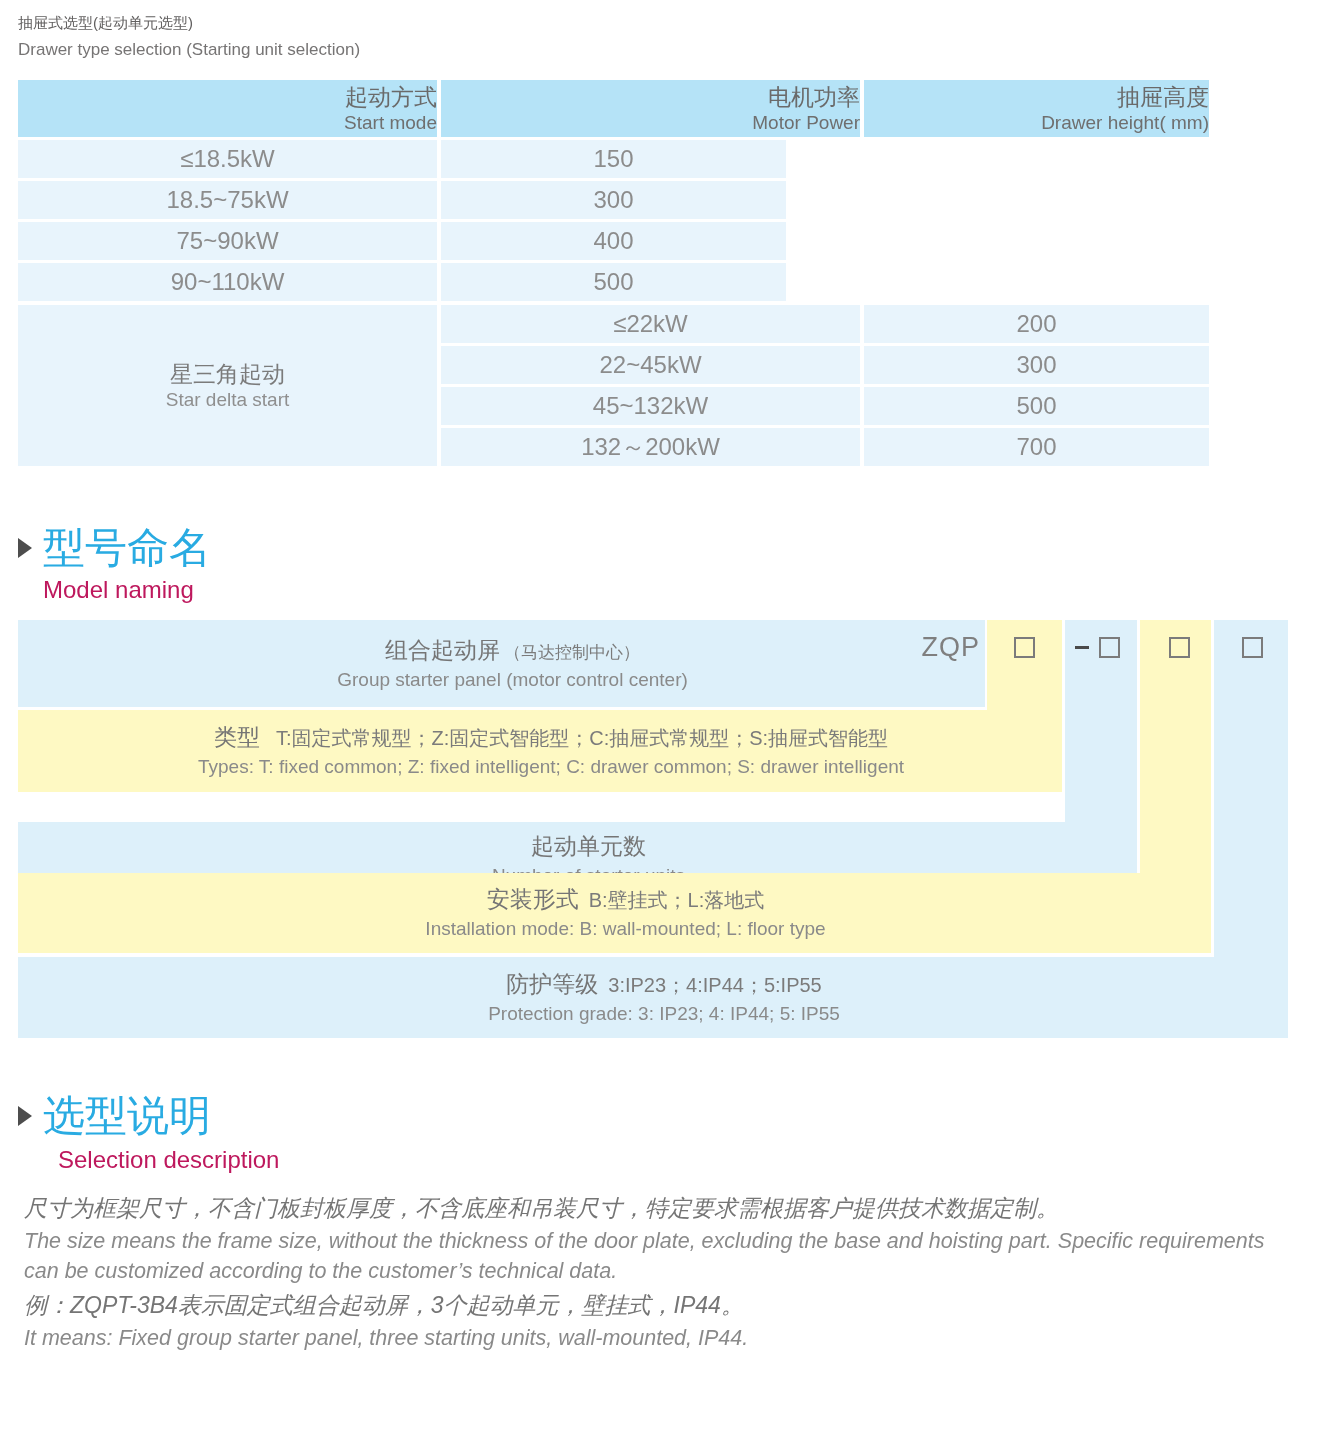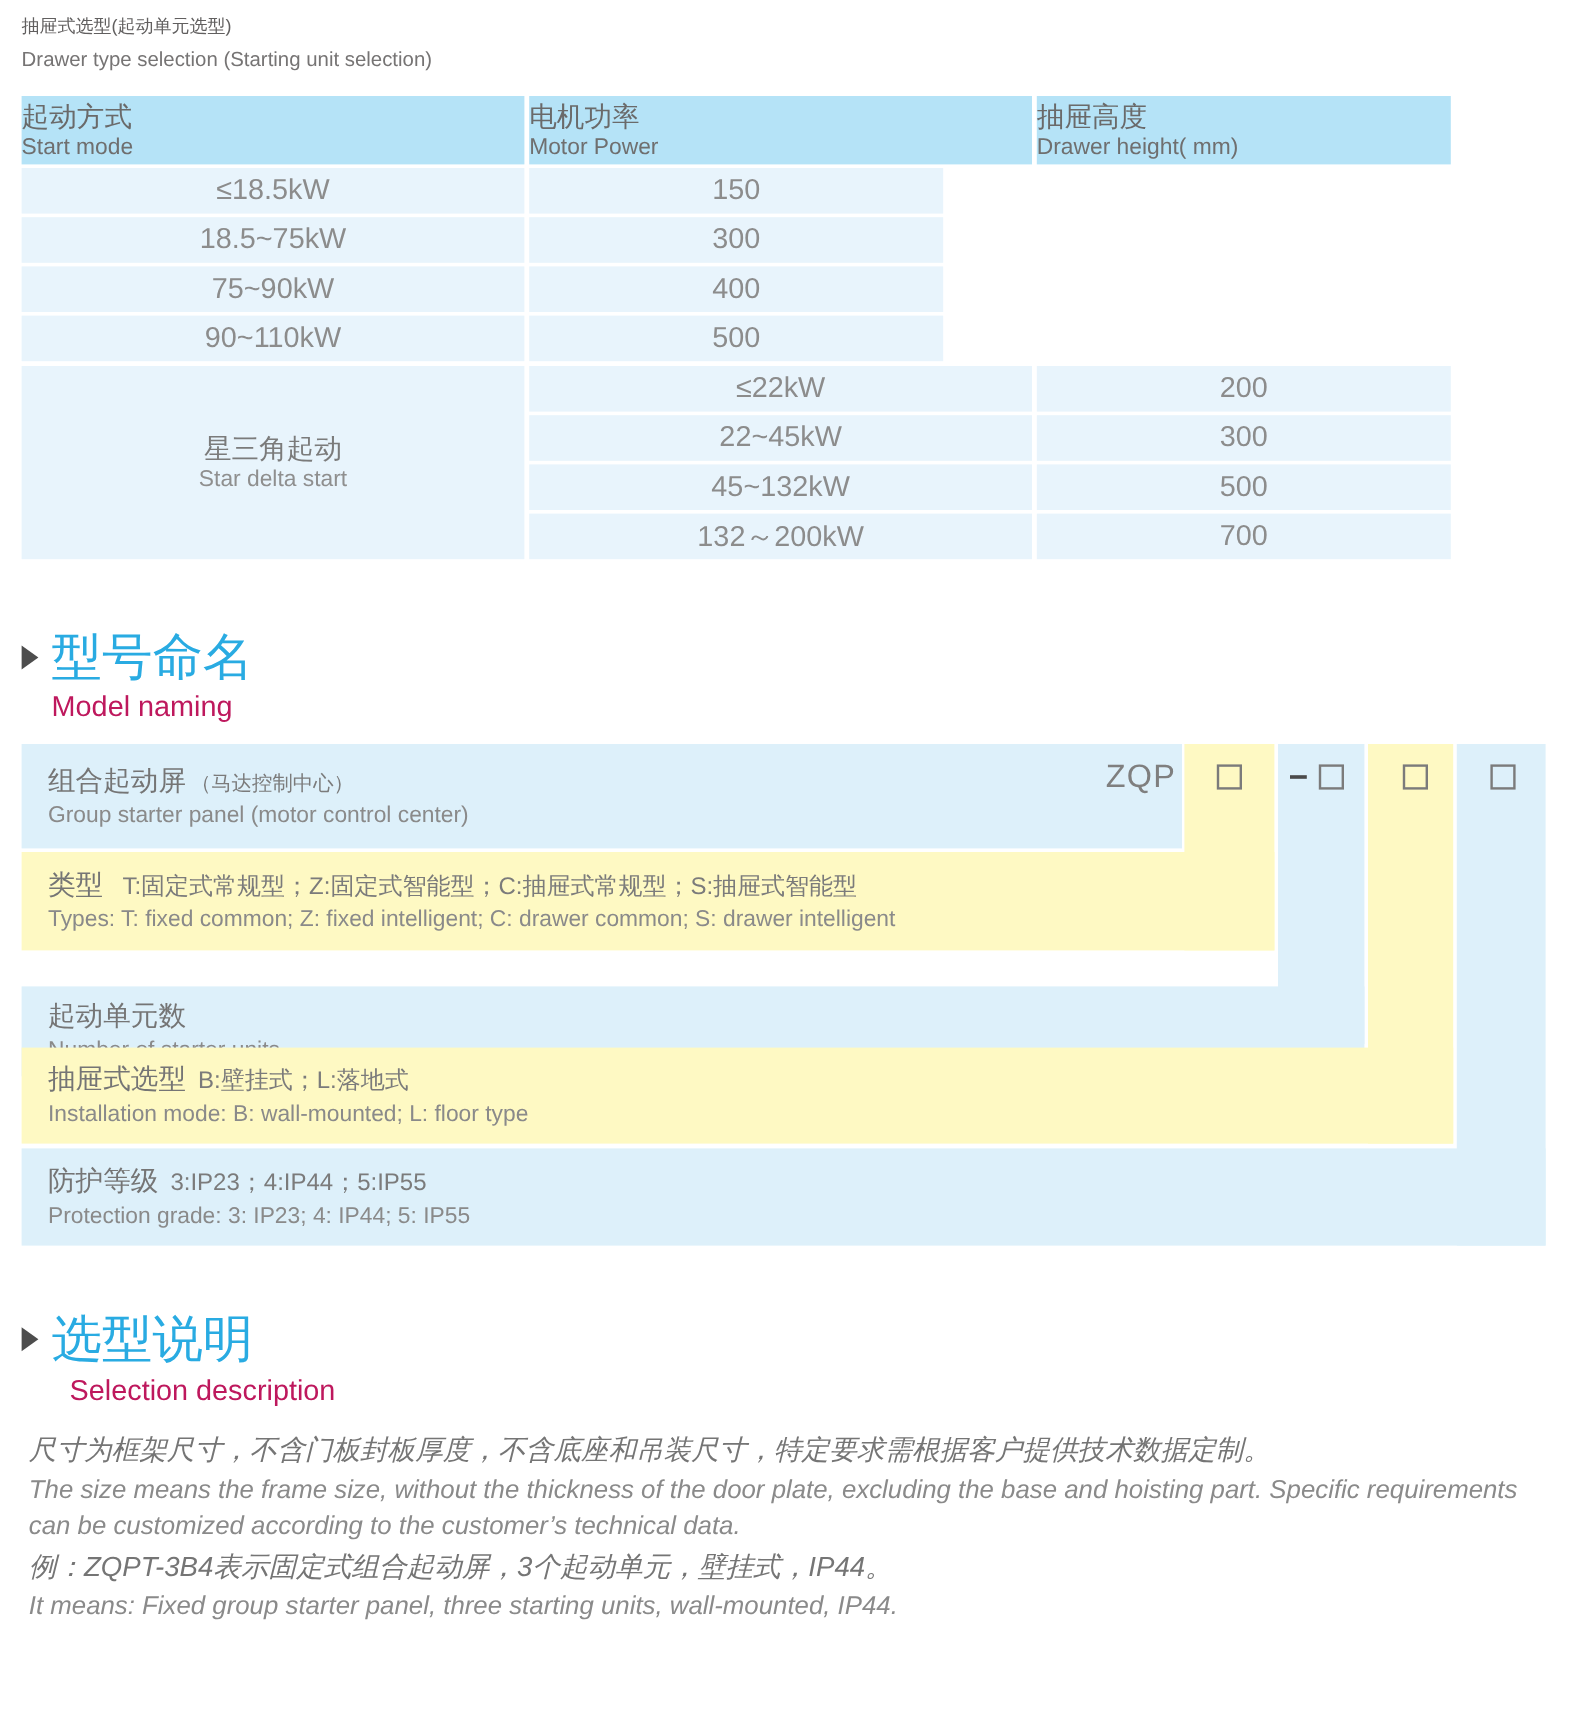--- a/index.html
+++ b/index.html
@@ -8,21 +8,21 @@
   .page { position:relative; width:1322px; height:1436px; background:#fff; overflow:hidden; }
 
   
   .doc-title { position:absolute; left:18px; top:10px; }
   .doc-title .cn { font-size:15px; color:#615f5f; line-height:26px; }
   .doc-title .en { font-size:17px; color:#767474; line-height:24px; margin-top:2px; }
 
   
   .tbl { position:absolute; left:18px; top:80px; width:1266px; }
   .tbl-header { display:flex; gap:4px; height:57px; margin-bottom:3px; }
-  .th { background:#b5e3f7; display:flex; flex-direction:column; align-items:flex-start; justify-content:center; }
+  .th { background:#b5e3f7; display:flex; flex-direction:column; align-items:flex-end; justify-content:center; }
   .c1 { width:419px; } .c2 { width:419px; } .c3 { width:345px; }
   .th .cn { font-size:23px; color:#6a6a6a; line-height:27px; }
   .th .en { font-size:19px; color:#6f6f6f; line-height:23px; }
   .tbl-group { display:flex; gap:4px; margin-bottom:4px; }
   .mode-cell { background:#e8f4fc; display:flex; flex-direction:column; align-items:center; justify-content:center; }
   .mode-cell .cn { font-size:23px; color:#7b7b7b; line-height:28px; }
   .mode-cell .en { font-size:19px; color:#8f8f8f; line-height:24px; }
   .rows-col { display:flex; flex-direction:column; gap:3px; }
   .cell { height:38px; background:#e8f4fc; display:flex; align-items:center; justify-content:center;
           font-size:24px; color:#8c8c8c; }
@@ -32,21 +32,21 @@
   .head-line { display:flex; align-items:center; }
   .tri { width:0; height:0; border-left:14px solid #4d4d4d; border-top:10px solid transparent;
          border-bottom:10px solid transparent; margin-right:11px; }
   .h-cn { font-size:42px; color:#29abe2; line-height:48px; }
   .h-en { font-size:24px; color:#be185d; line-height:28px; }
 
   
   .band, .strip { position:absolute; }
   .blue { background:#ddf0fa; }
   .gray { background:#fef9c3; }
-  .band { display:flex; flex-direction:column; justify-content:center; padding-left:22px; }
+  .band { display:flex; flex-direction:column; justify-content:center; padding-left:22px;text-align:center; }
   .band .l1 { color:#757575; }
   .band .cn { font-size:23px; line-height:31px; }
   .band .sub { font-size:20px; color:#7b7b7b; margin-left:16px; }
   .band .sub-sm { font-size:17px; color:#7b7b7b; margin-left:4px; }
   .band .en { font-size:19px; color:#8a8a8a; line-height:27px; }
   .code-prefix { position:absolute; left:850px; top:632px; width:130px; text-align:right;
                  font-size:27px; color:#7f7f7f; letter-spacing:1px; }
   .code-box { position:absolute; top:637px; width:21px; height:21px; border:2px solid #7b7b7b; }
   .code-dash { position:absolute; left:1075px; top:646px; width:14px; height:3px; background:#4a4a4a; }
 
@@ -135,21 +135,21 @@
   </div>
   <div class="band gray" style="left:18px; top:710px; width:1044px; height:82px;">
     <div class="l1"><span class="cn">类型</span><span class="sub">T:固定式常规型；Z:固定式智能型；C:抽屉式常规型；S:抽屉式智能型</span></div>
     <div class="en">Types: T: fixed common; Z: fixed intelligent; C: drawer common; S: drawer intelligent</div>
   </div>
   <div class="band blue" style="left:18px; top:795px; width:1119px; height:75px;margin-top:27px;">
     <div class="l1"><span class="cn">起动单元数</span></div>
     <div class="en">Number of starter units</div>
   </div>
   <div class="band gray" style="left:18px; top:873px; width:1193px; height:80px;">
-    <div class="l1"><span class="cn">抽屉式选型</span><span class="sub" style="margin-left:10px;">B:壁挂式；L:落地式</span></div>
+    <div class="l1"><span class="cn">安装形式</span><span class="sub" style="margin-left:10px;">B:壁挂式；L:落地式</span></div>
     <div class="en">Installation mode: B: wall-mounted; L: floor type</div>
   </div>
   <div class="band blue" style="left:18px; top:957px; width:1270px; height:81px;">
     <div class="l1"><span class="cn">防护等级</span><span class="sub" style="margin-left:10px;">3:IP23；4:IP44；5:IP55</span></div>
     <div class="en">Protection grade: 3: IP23; 4: IP44; 5: IP55</div>
   </div>
 
   <div class="code-prefix">ZQP</div>
   <div class="code-box" style="left:1014px;"></div>
   <div class="code-dash"></div>

